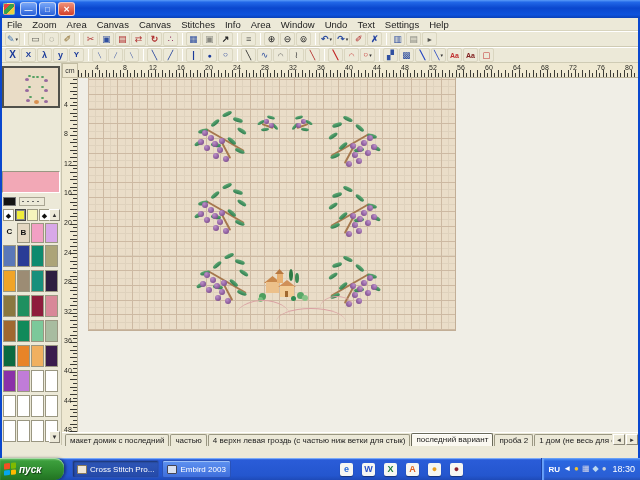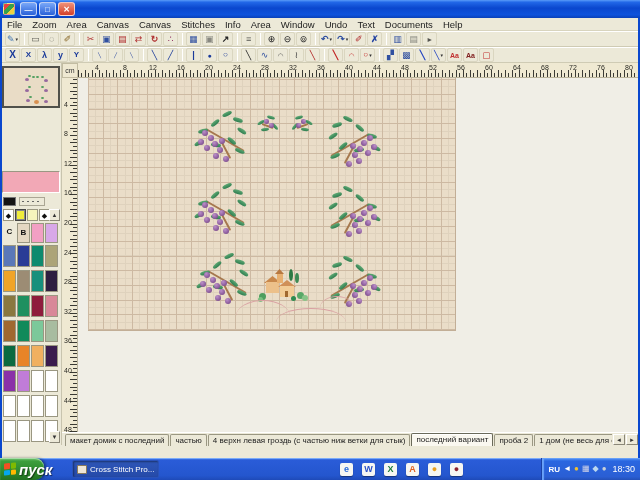--- a/index.html
+++ b/index.html
@@ -118,24 +118,24 @@
 
   
   #statusbar{position:absolute;left:0;top:445px;width:640px;height:13px;background:#ECE9D8;border-top:1px solid #fff;
     border-bottom:2px solid #0A47CE;display:flex;}
   .sb-left{flex:1;border-right:1px solid #B8B49E;margin:1px 0;}
   .sb-right{width:140px;font-size:8.5px;color:#222;text-align:center;line-height:11px;}
 
   
   #taskbar{position:absolute;left:0;top:458px;width:640px;height:22px;
     background:linear-gradient(180deg,#4E8AF4 0%,#2A5CD8 10%,#2456CE 80%,#1E4AB8 100%);box-shadow:inset 0 1px 0 #7AAAF8;}
-  #start{position:absolute;left:0;top:0;width:44px;height:22px;border-radius:0 9px 9px 0;
+  #start{position:absolute;left:0;top:0;width:64px;height:22px;border-radius:0 9px 9px 0;
     background:linear-gradient(180deg,#6CC26C 0%,#3C9E3C 15%,#2E8A2E 60%,#227222 100%);
     box-shadow:inset 0 1px 1px #AFE0AF,2px 0 3px #00000066;display:flex;align-items:center;padding-left:4px;
-    color:#fff;font-weight:bold;font-style:italic;font-size:15px;text-shadow:1px 1px 1px #00000088;}
+    color:#fff;font-weight:bold;font-style:italic;font-size:10px;text-shadow:1px 1px 1px #00000088;}
   .flag{display:inline-grid;grid-template-columns:6px 5px;grid-template-rows:6px 5px;gap:1px;margin-right:3px;transform:skewY(-6deg);}
   .flag i{border-radius:1px;}
   .flag i:nth-child(1){background:#F25022;}.flag i:nth-child(2){background:#7FBA00;}
   .flag i:nth-child(3){background:#05A6F0;}.flag i:nth-child(4){background:#FFB900;}
   #task-buttons{position:absolute;left:72px;top:2px;height:18px;display:flex;gap:3px;}
   .taskbtn{height:18px;background:linear-gradient(180deg,#5E92F0,#3E6EDC);border:1px solid #2A52B8;border-radius:2px;
     display:flex;align-items:center;padding:0 4px;color:#fff;font-size:8px;box-shadow:inset 0 1px 0 #9CC0F8;
     overflow:hidden;white-space:nowrap;}
   .taskbtn.active{background:linear-gradient(180deg,#2E56B8,#254AA8);box-shadow:inset 1px 1px 2px #00000066;}
   .tb-ic{width:10px;height:9px;margin-right:3px;flex:0 0 auto;border-radius:1px;}
@@ -172,21 +172,21 @@
       <span class="menu-item">Zoom</span>
       <span class="menu-item">Area</span>
       <span class="menu-item">Canvas</span>
       <span class="menu-item">Canvas</span>
       <span class="menu-item">Stitches</span>
       <span class="menu-item">Info</span>
       <span class="menu-item">Area</span>
       <span class="menu-item">Window</span>
       <span class="menu-item">Undo</span>
       <span class="menu-item">Text</span>
-      <span class="menu-item">Documents</span>
+      <span class="menu-item">Settings</span>
       <span class="menu-item">Help</span>
     </div>
   <div id="toolbar1" class="toolbar">
       <button class="tbbtn">
         <span style="color: rgb(58, 112, 176); font-size: 9px;">✎</span>
         <span class="dd">▾</span>
       </button>
       <span class="sep"></span>
       <button class="tbbtn">
         <span style="color: rgb(96, 96, 88); font-size: 9px;">▭</span>
@@ -670,20 +670,24 @@
           <i></i>
           <i></i>
         </span>
       <span>пуск</span>
     </div>
     <div id="task-buttons">
         <div class="taskbtn active">
           <span class="tb-ic ic-stitch"></span>
           <span class="tb-lab">Cross Stitch Pro...</span>
         </div>
+        <div class="taskbtn">
+          <span class="tb-ic ic-bird"></span>
+          <span class="tb-lab">Embird 2003</span>
+        </div>
       </div>
     <div id="quick-launch">
         <span class="qlicon" style="color: rgb(42, 106, 216);">e</span>
         <span class="qlicon" style="color: rgb(42, 80, 200);">W</span>
         <span class="qlicon" style="color: rgb(26, 122, 58);">X</span>
         <span class="qlicon" style="color: rgb(224, 96, 32);">A</span>
         <span class="qlicon" style="color: rgb(232, 160, 32);">●</span>
         <span class="qlicon" style="color: rgb(139, 32, 48);">●</span>
       </div>
     <div id="tray">

